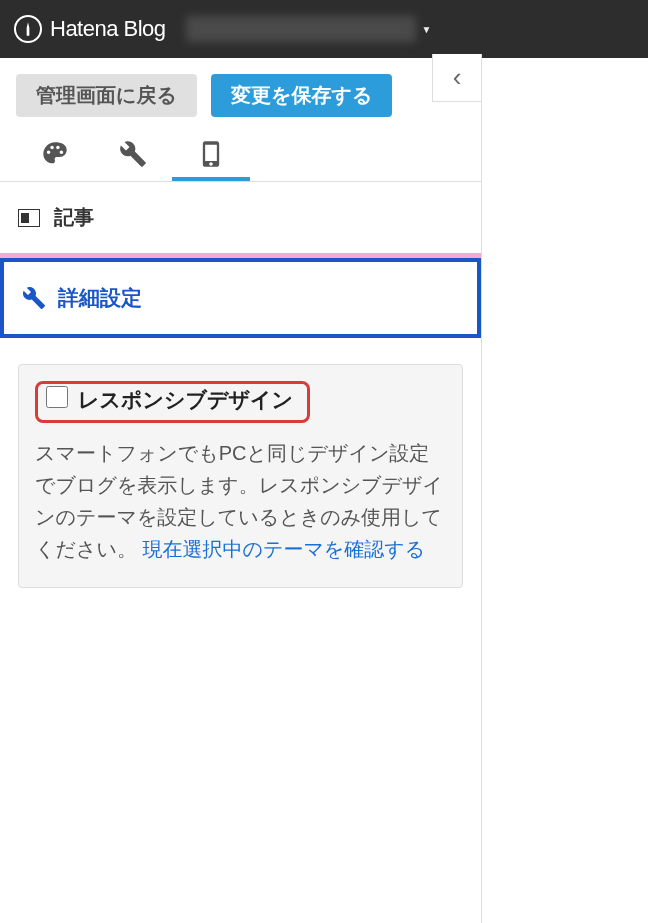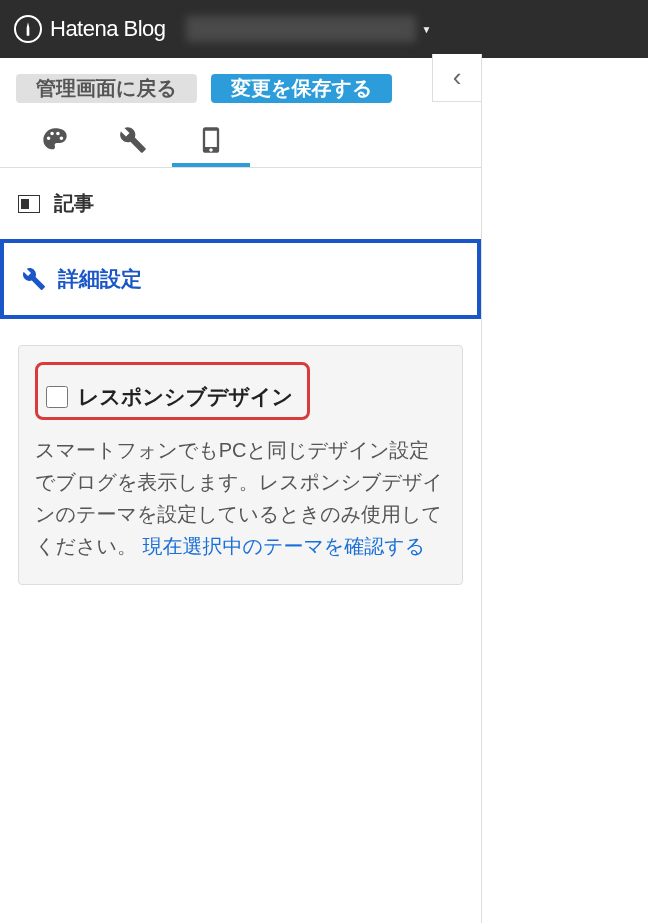--- a/index.html
+++ b/index.html
@@ -90,21 +90,21 @@
       cursor: pointer;
       z-index: 10;
     }
 
     .btn-row {
       padding: 16px 16px 14px;
       display: flex;
       gap: 14px;
     }
     .btn {
-      padding: 1px 20px;
+      padding: 8px 20px;
       font-size: 20px;
       font-weight: 700;
       border: none;
       border-radius: 4px;
       cursor: pointer;
       font-family: inherit;
     }
     .btn-gray {
       background: #e0e0e0;
       color: #555;
@@ -161,21 +161,21 @@
       color: #888;
       vertical-align: middle;
       font-weight: bold;
     }
 
     .section-row {
       padding: 22px 18px;
       display: flex;
       align-items: center;
       gap: 14px;
-      border-bottom: 1px solid #f9a8d4;
+      border-bottom: 6px solid #f9a8d4;
       font-size: 20px;
       font-weight: 700;
       color: #333;
       cursor: pointer;
     }
     .section-row .row-icon {
       width: 22px;
       height: 18px;
       position: relative;
       flex: 0 0 22px;
@@ -211,28 +211,27 @@
 
     .responsive-box {
       margin: 26px 18px 18px;
       background: #f5f5f5;
       border: 1px solid #ddd;
       border-radius: 4px;
       padding: 16px 16px 22px;
     }
     .responsive-check-row {
       display: flex;
-      align-items: center;
       gap: 10px;
       font-size: 21px;
       font-weight: 700;
       color: #222;
       border: 3px solid #d93a3a;
       border-radius: 8px;
-      padding: 18px 14px 6px 8px;
+      padding: 2px 14px 6px 8px;
       margin-bottom: 14px;
       width: fit-content;
     }
     .responsive-check-row input[type="checkbox"] {
       width: 22px;
       height: 22px;
       cursor: pointer;
     }
     .responsive-desc {
       font-size: 20px;

